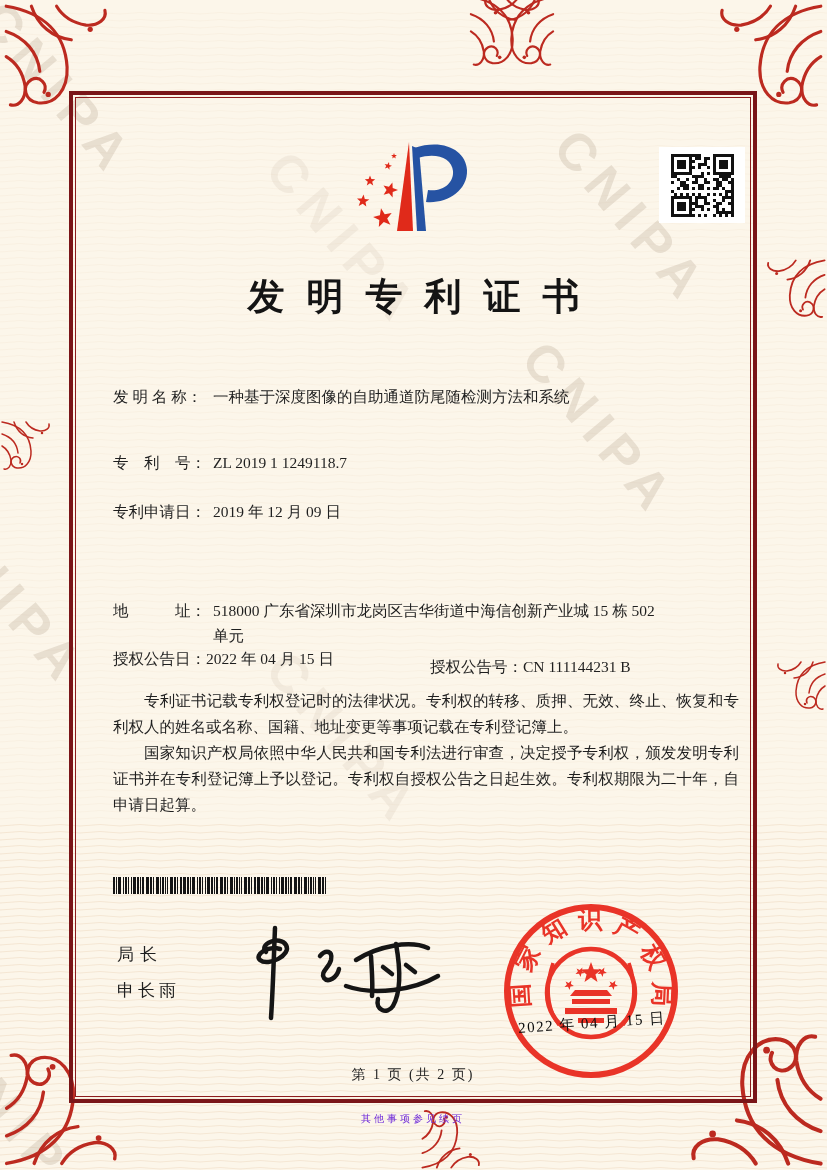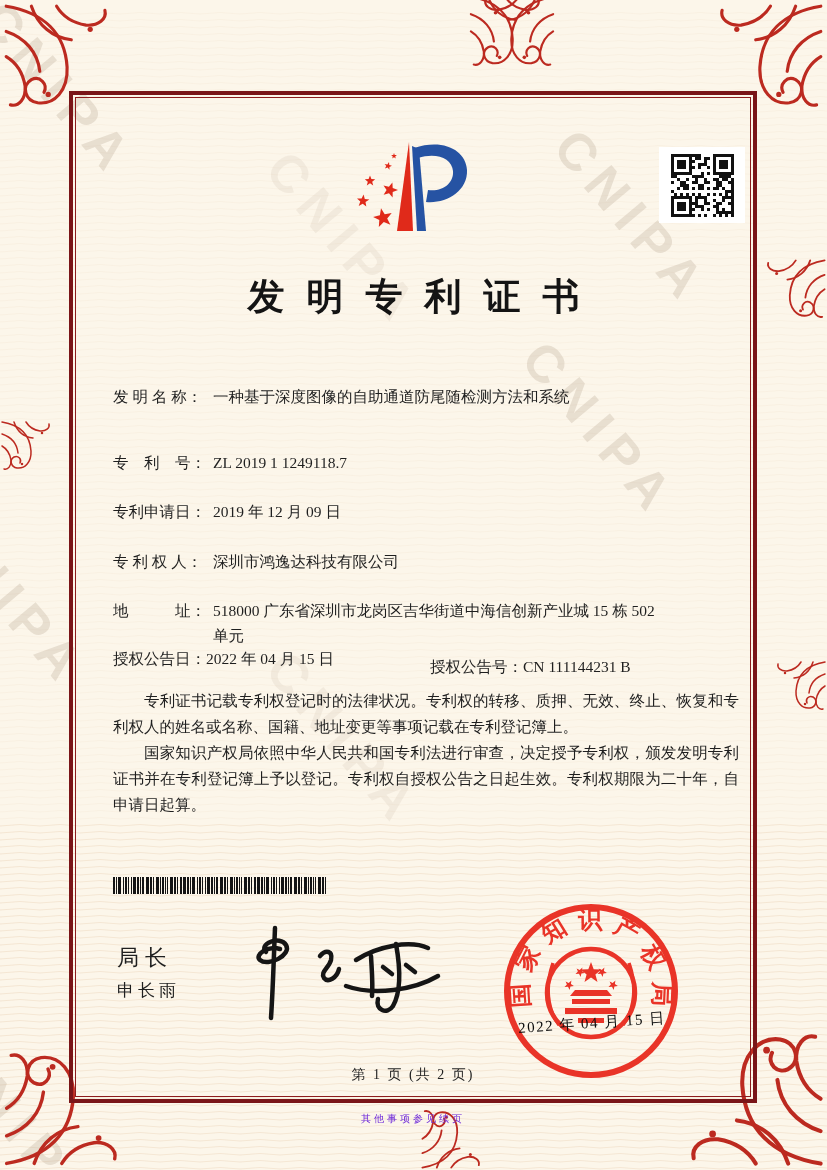--- a/index.html
+++ b/index.html
@@ -35,21 +35,21 @@
   .grant-row{position:absolute;left:113px;top:649px;width:624px;font-size:15.5px;}
   .grant-left{position:absolute;left:0;top:0;white-space:nowrap;}
   .grant-right{position:absolute;left:317px;top:8px;white-space:nowrap;}
 
   .paras{position:absolute;left:113px;top:688px;width:626px;font-size:15.5px;line-height:26px;
          text-align:justify;}
   .paras p{margin:0;text-indent:2em;}
 
   .barcode{position:absolute;left:113px;top:877px;}
 
-  .sig-title{position:absolute;left:117px;top:943px;font-size:22px;letter-spacing:6px;}
+  .sig-title{position:absolute;left:117px;top:943px;font-size:17px;letter-spacing:6px;}
   .sig-name{position:absolute;left:117px;top:979px;font-size:17px;letter-spacing:4px;}
   .signature{position:absolute;left:228px;top:922px;}
 
   .seal{position:absolute;left:501px;top:901px;opacity:0.93;}
   .seal-date{position:absolute;left:518px;top:1013px;width:170px;font-size:15px;
              letter-spacing:1.5px;color:#0d0d0d;transform:rotate(-4deg);white-space:nowrap;}
 
   .footer-page{position:absolute;left:69px;top:1066px;width:688px;text-align:center;
                font-size:14px;letter-spacing:2px;}
   .footer-note{position:absolute;left:69px;top:1112px;width:688px;text-align:center;
@@ -514,23 +514,20 @@
 
   <div class="field-row" style="top:352px;margin-top:32px;">
     <span class="field-label">发 明 名 称：</span><span class="field-value">一种基于深度图像的自助通道防尾随检测方法和系统</span>
   </div>
   <div class="field-row" style="top:450px;">
     <span class="field-label">专　利　号：</span><span class="field-value">ZL 2019 1 1249118.7</span>
   </div>
   <div class="field-row" style="top:499px;">
     <span class="field-label">专利申请日：</span><span class="field-value">2019 年 12 月 09 日</span>
   </div>
-  <div class="field-row" style="top:549px;">
-    <span class="field-label">专 利 权 人：</span><span class="field-value">深圳市鸿逸达科技有限公司</span>
-  </div>
   <div class="field-row addr" style="top:598px;">
     <span class="field-label">地　　　址：</span><span class="field-value">518000 广东省深圳市龙岗区吉华街道中海信创新产业城 15 栋 502 单元</span>
   </div>
 
   <div class="grant-row">
     <span class="grant-left"><span>授权公告日：</span><span>2022 年 04 月 15 日</span></span>
     <span class="grant-right"><span>授权公告号：</span><span>CN 111144231 B</span></span>
   </div>
 
   <div class="paras">

